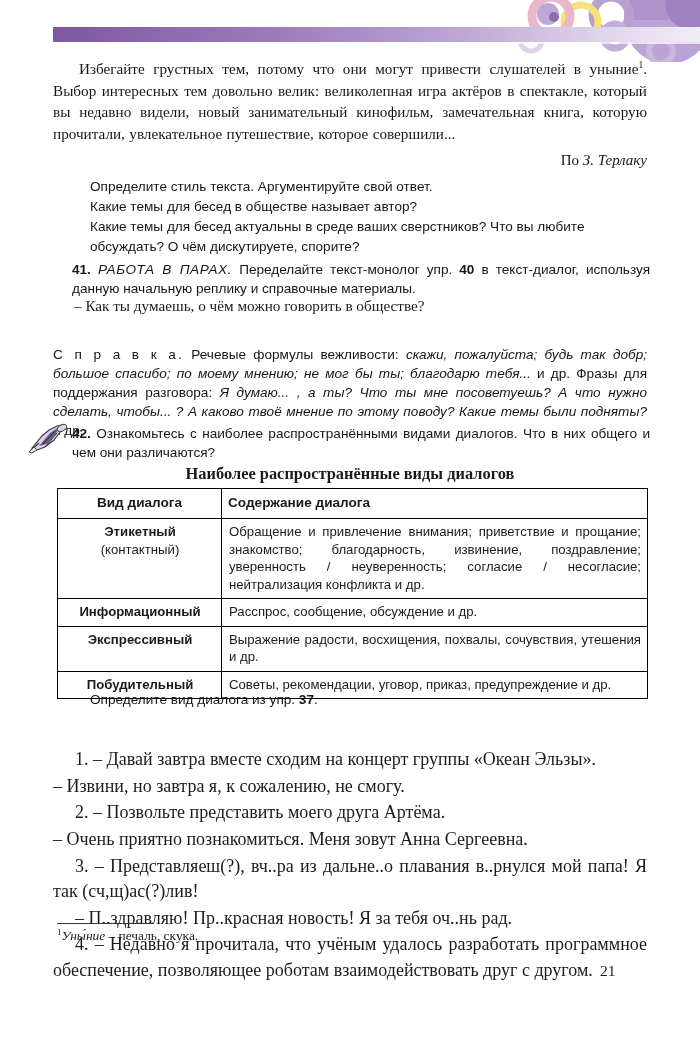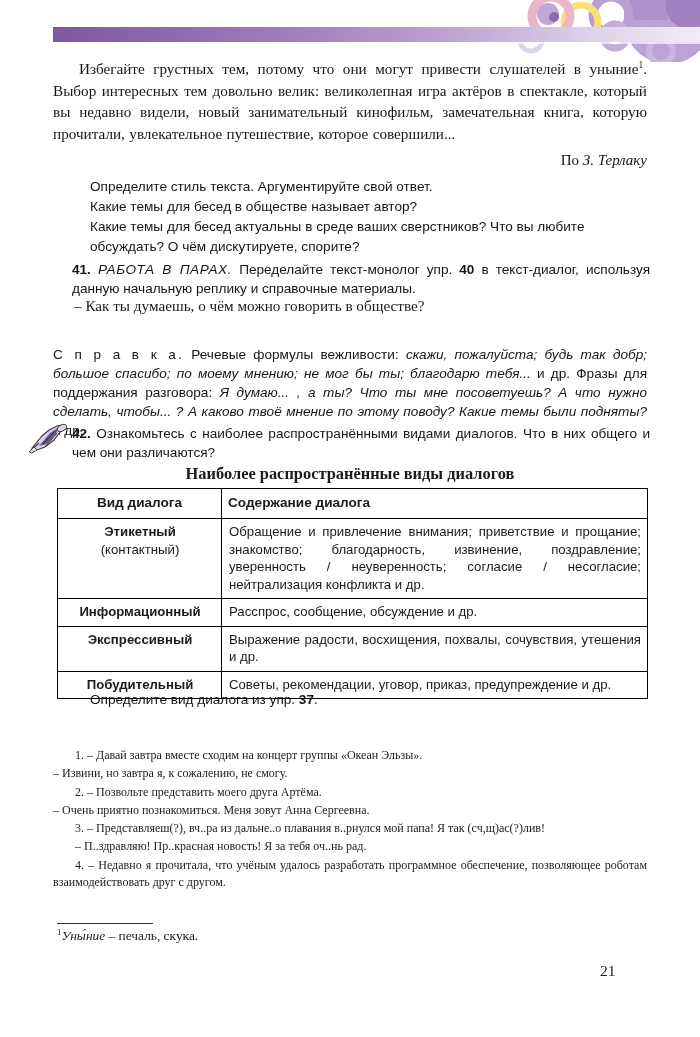--- a/index.html
+++ b/index.html
@@ -206,21 +206,21 @@
     top: 719px;
     width: 578px;
   }
 
   .dialogs {
     position: absolute;
     left: 53px;
     top: 747px;
     width: 594px;
     font-family: "Liberation Serif", "DejaVu Serif", serif;
-    font-size: 12px;
+    font-size: 18px;
     line-height: 1.40;
   }
   .dialogs .d-line {
     margin: 0 0 1.5px 0;
     text-align: justify;
   }
   .dialogs .d-line.indent { text-indent: 22px; }
   .dialogs .d-line.cont { text-indent: 0; }
 
   

